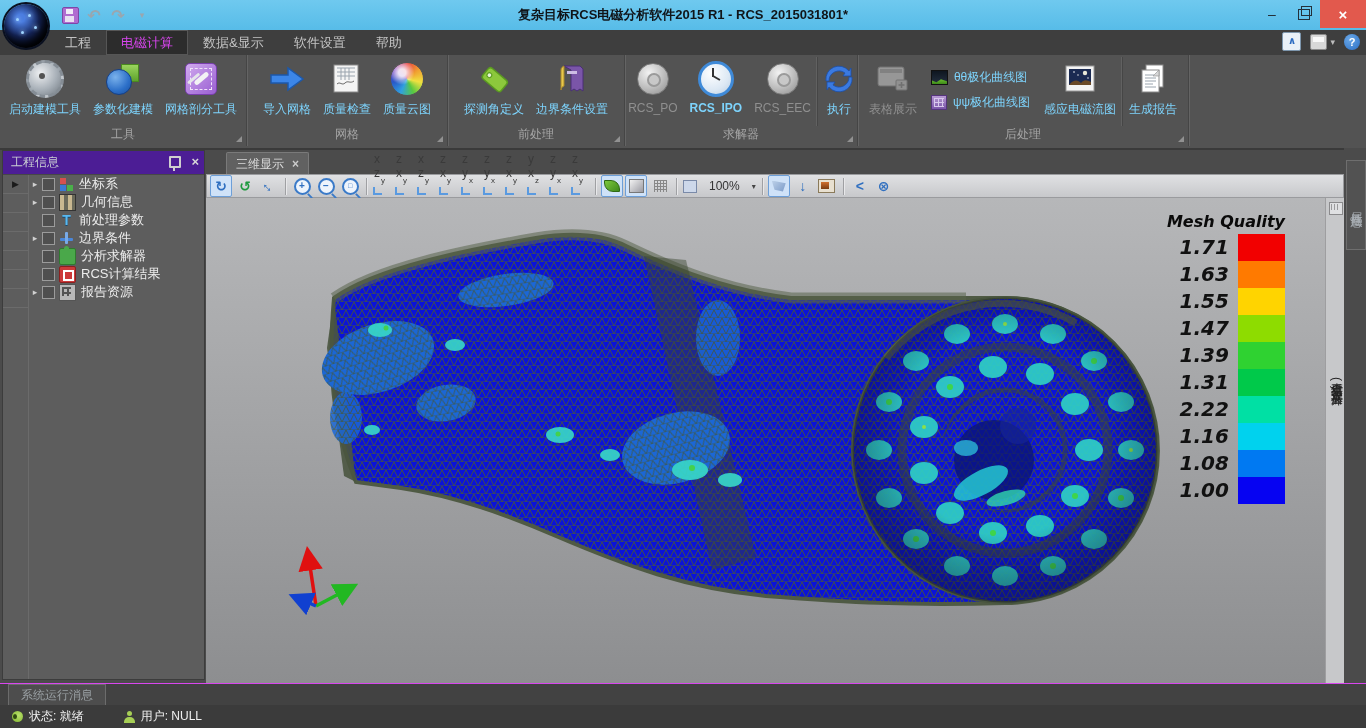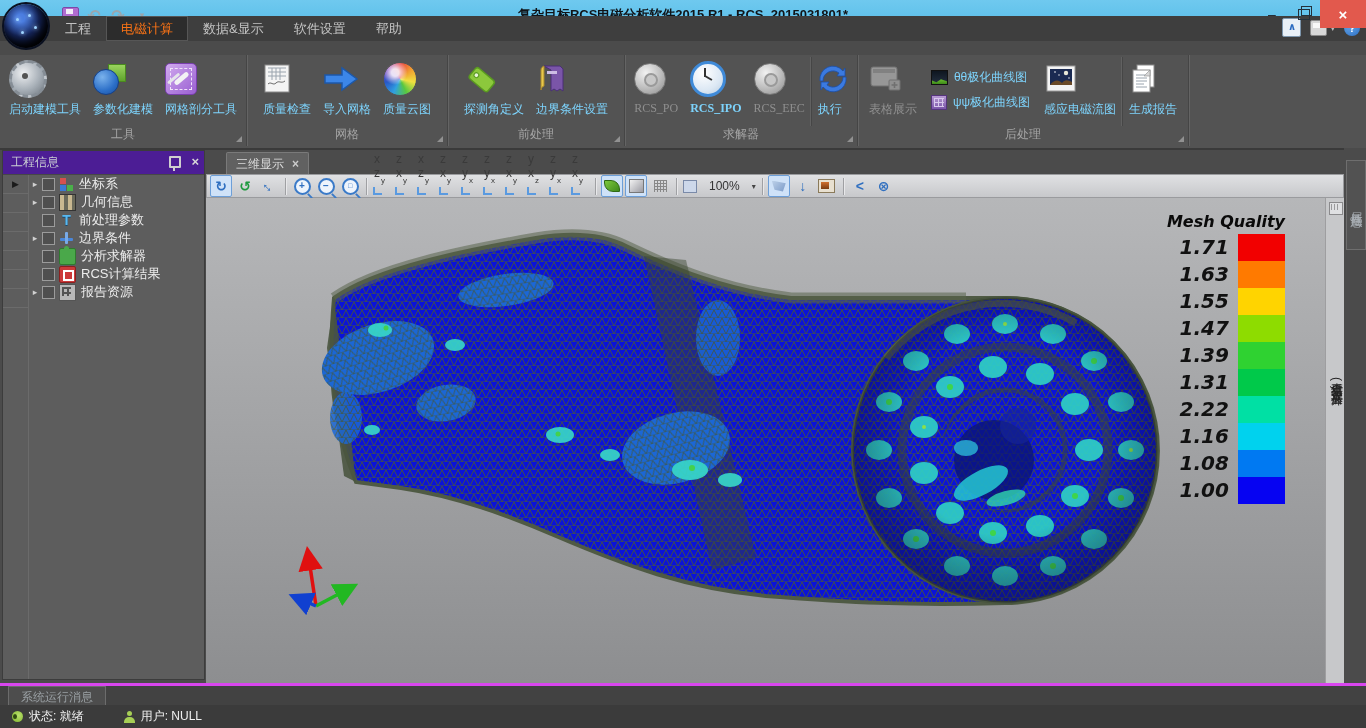--- a/index.html
+++ b/index.html
@@ -18,37 +18,37 @@
   .ic-save::before{content:"";position:absolute;left:3px;top:1px;width:7px;height:5px;background:#f2ecf8;}
   .ic-save::after{content:"";position:absolute;left:2px;bottom:1px;width:9px;height:6px;background:#e8e0f2;}
   #win-title{position:absolute;left:0;right:0;top:0;height:30px;line-height:30px;text-align:center;
     font-size:13px;font-weight:bold;color:#101418;}
   .winbtns{position:absolute;right:0;top:0;height:28px;display:flex;z-index:50;}
   .winbtn{width:32px;height:28px;display:flex;align-items:center;justify-content:center;color:#24303a;font-size:14px;}
   .winbtn.close{width:46px;background:#e2594d;color:#fff;font-size:15px;font-weight:bold;}
   .ic-restore{width:10px;height:9px;border:1px solid #24303a;position:relative;background:transparent;}
   .ic-restore::before{content:"";position:absolute;left:2px;top:-4px;width:9px;height:8px;border:1px solid #24303a;}
   
-  #menubar{position:absolute;left:0;top:16px;width:1366px;height:25px;background:#3e3e3e;}
+  #menubar{position:absolute;left:0;top:30px;width:1366px;height:25px;background:#3e3e3e;}
   .mtabs{position:absolute;left:50px;top:0;height:25px;display:flex;}
   .mtab{padding:0 15px;height:25px;line-height:25px;font-size:13px;color:#c3c3c3;}
-  .mtab.active{background:#2c2c2c;color:#f97316;box-shadow:inset 0 0 0 1px #565656;text-align:center;}
+  .mtab.active{background:#2c2c2c;color:#d946ef;box-shadow:inset 0 0 0 1px #565656;text-align:center;}
   .menu-right{position:absolute;right:6px;top:2px;display:flex;align-items:center;gap:9px;}
   .mr-collapse{width:17px;height:17px;background:#e9f0f7;border:1px solid #7d96ad;border-radius:2px;
     color:#2a6ac0;font-size:10px;font-weight:bold;text-align:center;line-height:15px;}
   .mr-win{width:15px;height:14px;background:#d8d8d8;border:1px solid #8a8a8a;border-radius:2px;position:relative;}
   .mr-win::before{content:"";position:absolute;left:2px;top:2px;right:2px;height:5px;background:#f8f8f8;}
   .mr-caret{color:#bdbdbd;font-size:9px;}
   .mr-help{width:16px;height:16px;border-radius:50%;background:radial-gradient(circle at 35% 30%,#6aa8e8,#2b6fc4);
     color:#fff;font-size:11px;font-weight:bold;text-align:center;line-height:16px;}
   
   #ribbon{position:absolute;left:0;top:55px;width:1366px;height:93px;background:#535353;border-bottom:2px solid #3a3a3a;display:flex;}
   .rgroup{position:relative;height:91px;border-right:1px solid #454545;box-shadow:1px 0 0 #646464;}
   .rbtns{position:absolute;left:0;top:2px;right:0;height:70px;display:flex;justify-content:center;align-items:flex-start;}
-  .rbtn{display:flex;flex-direction:column;align-items:flex-start;justify-content:flex-start;padding:3px 6px 0 6px;height:66px;font-family:Liberation Serif, serif;}
+  .rbtn{display:flex;flex-direction:column;align-items:center;justify-content:flex-start;padding:3px 6px 0 6px;height:66px;}
   .ric{height:38px;display:flex;align-items:center;justify-content:center;}
   .rlabel{font-size:12px;color:#7dd3fc;white-space:nowrap;padding-top:3px;}
   .rbtn.disabled .rlabel{color:#8f8f8f;}
   .rgl{position:absolute;left:0;right:0;bottom:3px;text-align:center;font-size:12px;color:#a5a5a5;}
   .rgtri{position:absolute;right:4px;bottom:4px;width:0;height:0;border-left:6px solid transparent;border-bottom:6px solid #919191;}
   
   .ic-gear{width:32px;height:32px;border-radius:50%;border:3px dashed #858d95;
     background:radial-gradient(circle at 35% 32%,#eef0f2,#a8b0b8 55%,#6f777f);position:relative;}
   .ic-gear::after{content:"";position:absolute;left:10px;top:10px;width:6px;height:6px;border-radius:50%;background:#535353;}
   .ic-param{width:34px;height:32px;position:relative;}
@@ -149,21 +149,21 @@
     writing-mode:vertical-rl;font-size:12px;color:#a9afb5;display:flex;align-items:center;justify-content:center;letter-spacing:1px;}
   
   #legend{position:absolute;right:26px;top:14px;}
   #legend-title{font-size:16px;font-weight:bold;font-style:italic;color:#0a0a0a;text-align:right;padding-right:14px;
     font-family:"DejaVu Sans",sans-serif;margin-bottom:3px;}
   .lg-row{display:flex;align-items:center;height:27px;}
   .lg-val{width:62px;text-align:right;padding-right:9px;font-size:20px;font-weight:bold;font-style:italic;color:#111;
     font-family:"DejaVu Sans",sans-serif;line-height:27px;}
   .lg-sw{width:47px;height:27px;}
   
-  #msgbar{position:absolute;left:0;top:683px;width:1366px;height:22px;background:#424242;border-top:3px solid #d946ef;}
+  #msgbar{position:absolute;left:0;top:683px;width:1366px;height:22px;background:#424242;border-top:1px solid #d946ef;}
   #msgtab{position:absolute;left:8px;top:0;height:21px;padding:0 12px;background:#4d4d4d;border:1px solid #6c6c6c;border-bottom:none;
     font-size:12px;color:#9aa0a4;line-height:21px;}
   #statusbar{position:absolute;left:0;top:705px;width:1366px;height:23px;background:#3b3b3b;display:flex;align-items:center;}
   .st-dot{width:11px;height:11px;border-radius:50%;background:radial-gradient(circle at 60% 40%,#b8e06a,#7fb32e);margin:0 6px 0 12px;position:relative;}
   .st-dot::after{content:"";position:absolute;left:1px;top:3px;width:4px;height:5px;background:#2f4a10;border-radius:50%;}
   .st-text{font-size:12px;color:#f0f0f0;}
   .st-user{width:11px;height:12px;position:relative;margin:0 6px 0 40px;}
   .st-user::before{content:"";position:absolute;left:3px;top:0;width:5px;height:5px;border-radius:50%;background:#a7cf56;}
   .st-user::after{content:"";position:absolute;left:0;top:6px;width:11px;height:6px;border-radius:5px 5px 0 0;background:#a7cf56;}
   #st-right{position:absolute;right:0;top:0;height:23px;display:flex;align-items:center;}
@@ -266,35 +266,35 @@
         </div>
       </div>
       <div class="rgl">工具</div>
       <div class="rgtri"></div>
     </div>
 
     <div class="rgroup" style="width:200px">
       <div class="rbtns">
         <div class="rbtn">
           <div class="ric">
+            <svg width="36" height="26" viewBox="0 0 36 26">
+                <path d="M2 9h17V2l15 11-15 11v-7H2z" fill="#3c86e8" stroke="#1c58aa" stroke-width="1.5"></path>
+              </svg>
+          </div>
+          <div class="rlabel">导入网格</div>
+        </div>
+        <div class="rbtn">
+          <div class="ric">
             <svg width="30" height="32" viewBox="0 0 30 32">
               <rect x="2" y="2" width="24" height="27" fill="#f4f4f4" stroke="#8a8a8a"></rect>
               <path d="M5 5h18M5 9h18M5 13h18M9 5v12M13 5v12M17 5v12" stroke="#9aa4ae" stroke-width="1" fill="none"></path>
               <path d="M5 21c3-3 5 2 8-1s5 1 9-2" stroke="#6a6a6a" fill="none"></path>
             </svg>
           </div>
           <div class="rlabel">质量检查</div>
-        </div>
-        <div class="rbtn">
-          <div class="ric">
-            <svg width="36" height="26" viewBox="0 0 36 26">
-                <path d="M2 9h17V2l15 11-15 11v-7H2z" fill="#3c86e8" stroke="#1c58aa" stroke-width="1.5"></path>
-              </svg>
-          </div>
-          <div class="rlabel">导入网格</div>
         </div>
         <div class="rbtn">
           <div class="ric">
             <span style="display:block;width:32px;height:32px;border-radius:50%;
               background:radial-gradient(circle at 35% 30%, rgba(255,255,255,.85) 0 12%, rgba(255,255,255,0) 40%),
               conic-gradient(#e84040,#f0a030,#f0e040,#58c840,#30a0e0,#2858c8,#8040c0,#e84040);border:1px solid #555;"></span>
           </div>
           <div class="rlabel">质量云图</div>
         </div>
       </div>

